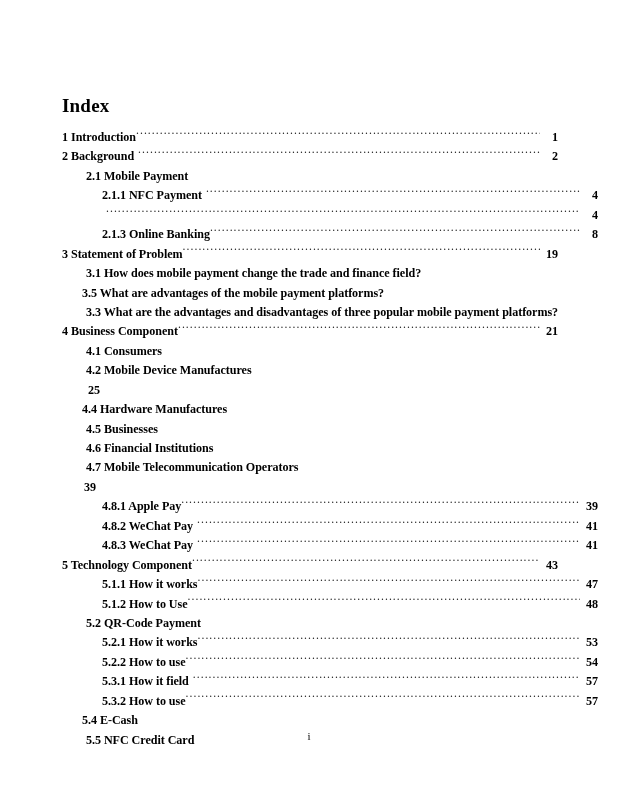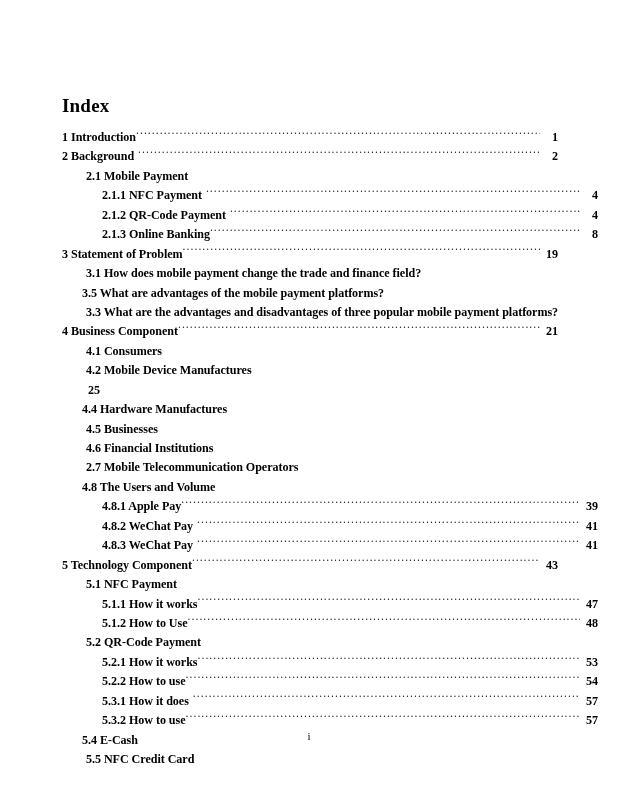--- a/index.html
+++ b/index.html
@@ -134,21 +134,20 @@
         <span class="entry-gap"></span>
         <span class="entry-page">2</span>
       </div>
       <div class="toc-entry lvl-3">
         <span class="entry-label">2.1.1 NFC Payment</span>
         <span class="entry-leader" style="margin-left: 4px;"></span>
         <span class="entry-gap"></span>
         <span class="entry-page">4</span>
       </div>
       <div class="toc-entry lvl-3">
-        <span class="entry-label">2.1.2 QR-Code Payment</span>
         <span class="entry-leader" style="margin-left: 4px;"></span>
         <span class="entry-gap"></span>
         <span class="entry-page">4</span>
       </div>
       <div class="toc-entry lvl-3">
         <span class="entry-label">2.1.3 Online Banking</span>
         <span class="entry-leader"></span>
         <span class="entry-gap"></span>
         <span class="entry-page">8</span>
       </div>
@@ -211,27 +210,26 @@
         <span class="entry-gap"></span>
         <span class="entry-page">20</span>
       </div>
       <div class="toc-entry lvl-2">
         <span class="entry-label">4.6 Financial Institutions</span>
         <span class="entry-leader" style="margin-left: 4px;"></span>
         <span class="entry-gap"></span>
         <span class="entry-page">33</span>
       </div>
       <div class="toc-entry lvl-2">
-        <span class="entry-label">2.7 Mobile Telecommunication Operators</span>
+        <span class="entry-label">4.7 Mobile Telecommunication Operators</span>
         <span class="entry-leader" style="margin-left: 4px;"></span>
         <span class="entry-gap"></span>
         <span class="entry-page">38</span>
       </div>
       <div class="toc-entry lvl-2">
-        <span class="entry-label">4.8 The Users and Volume</span>
         <span class="entry-leader"></span>
         <span class="entry-gap"></span>
         <span class="entry-page">39</span>
       </div>
       <div class="toc-entry lvl-3">
         <span class="entry-label">4.8.1 Apple Pay</span>
         <span class="entry-leader"></span>
         <span class="entry-gap"></span>
         <span class="entry-page">39</span>
       </div>
@@ -246,26 +244,20 @@
         <span class="entry-leader" style="margin-left: 4px;"></span>
         <span class="entry-gap"></span>
         <span class="entry-page">41</span>
       </div>
       <div class="toc-entry lvl-1">
         <span class="entry-label">5 Technology Component</span>
         <span class="entry-leader"></span>
         <span class="entry-gap"></span>
         <span class="entry-page">43</span>
       </div>
-      <div class="toc-entry lvl-2">
-        <span class="entry-label">5.1 NFC Payment</span>
-        <span class="entry-leader" style="margin-left: 4px;"></span>
-        <span class="entry-gap"></span>
-        <span class="entry-page">45</span>
-      </div>
       <div class="toc-entry lvl-3">
         <span class="entry-label">5.1.1 How it works</span>
         <span class="entry-leader"></span>
         <span class="entry-gap"></span>
         <span class="entry-page">47</span>
       </div>
       <div class="toc-entry lvl-3">
         <span class="entry-label">5.1.2 How to Use</span>
         <span class="entry-leader"></span>
         <span class="entry-gap"></span>
@@ -283,21 +275,21 @@
         <span class="entry-gap"></span>
         <span class="entry-page">53</span>
       </div>
       <div class="toc-entry lvl-3">
         <span class="entry-label">5.2.2 How to use</span>
         <span class="entry-leader"></span>
         <span class="entry-gap"></span>
         <span class="entry-page">54</span>
       </div>
       <div class="toc-entry lvl-3">
-        <span class="entry-label">5.3.1 How it does</span>
+        <span class="entry-label">5.3.1 How it field</span>
         <span class="entry-leader" style="margin-left: 4px;"></span>
         <span class="entry-gap"></span>
         <span class="entry-page">57</span>
       </div>
       <div class="toc-entry lvl-3">
         <span class="entry-label">5.3.2 How to use</span>
         <span class="entry-leader"></span>
         <span class="entry-gap"></span>
         <span class="entry-page">57</span>
       </div>

